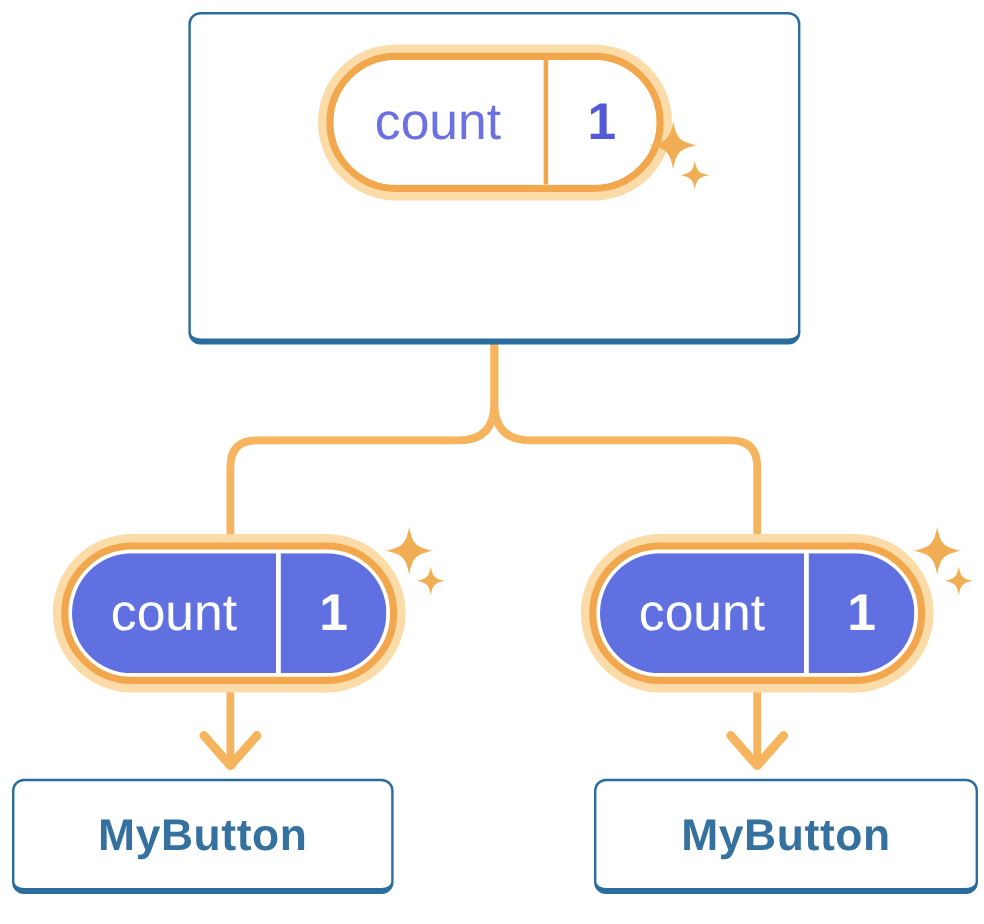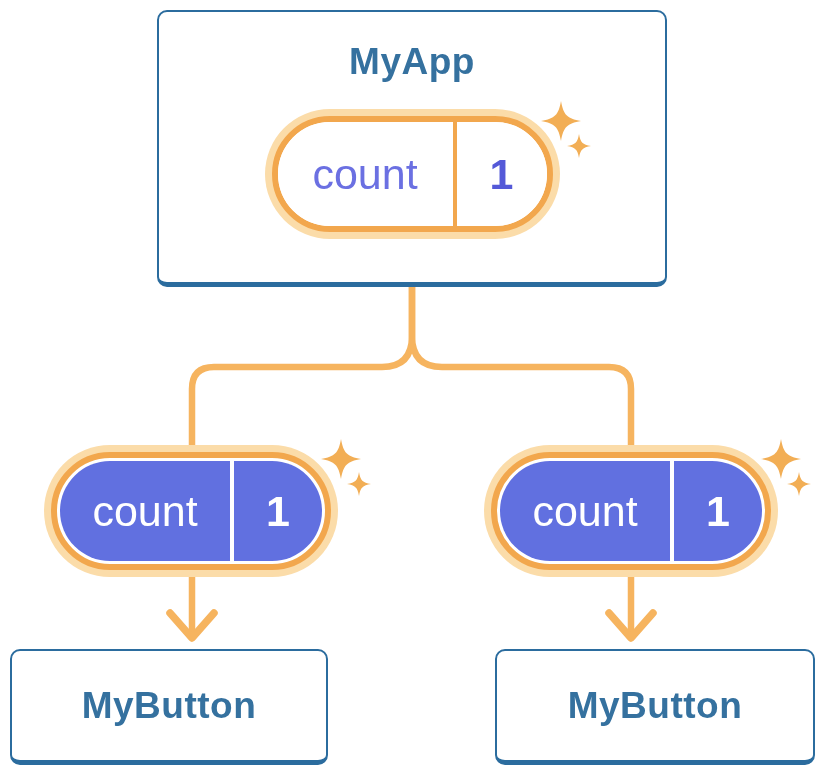--- a/index.html
+++ b/index.html
@@ -14,21 +14,21 @@
   .card {
     position:absolute; z-index:2; box-sizing:border-box; background:var(--card-bg,#fff);
     border:2px solid var(--card-border,#2B6C9E); border-bottom-width:5px; border-radius:10px;
   }
   .card-title {
     color:var(--title-text,#35719F); font-size:37px; font-weight:600; text-align:center;
     line-height:44px; letter-spacing:0.5px;
   }
   .root-card { left:157px; top:10px; width:510px; height:277px; display:flex; flex-direction:column; align-items:center; }
   .root-card .card-title { margin-top:28px; }
-  .child-card { top:649px; height:116px; display:flex; align-items:center; justify-content:center; }
+  .child-card { top:649px; height:96px; display:flex; align-items:center; justify-content:center; }
   .child-card.left { left:10px; width:318px; }
   .child-card.right { left:495px; width:320px; }
 
   .pill { display:inline-flex; border-radius:999px; background:var(--pill-halo,#FBDCA9); padding:7px; z-index:2; }
   .pill.top { margin-top:25px; }
   .pill.floating { position:absolute; top:445px; }
   .pill.floating.left { left:44px; }
   .pill.floating.right { left:484px; }
   .pill-ring { border:6px solid var(--pill-ring,#F2A74D); border-radius:999px; background:#fff; display:flex; overflow:hidden; }
   .pill-ring.light .cell { background:#fff; height:104px; }
@@ -53,21 +53,20 @@
 <div class="stage">
 
   <svg class="connectors" width="820" height="770" viewBox="0 0 820 770" aria-hidden="true">
     <path d="M412,283 L412,336 Q412,367 382,367 L214,367 Q192,367 192,389 L192,630"></path>
     <path d="M412,283 L412,336 Q412,367 442,367 L609,367 Q631,367 631,389 L631,630"></path>
     <path class="arrowhead" d="M170,613 L192,638 L214,613"></path>
     <path class="arrowhead" d="M609,613 L631,638 L653,613"></path>
   </svg>
 
   <div class="card root-card">
-    <div class="card-title">MyApp</div>
     <div class="pill top">
       <div class="pill-ring light">
         <div class="cell name">count</div>
         <div class="cell value">1</div>
       </div>
     </div>
   </div>
 
   <div class="pill floating left">
     <div class="pill-ring dark">

